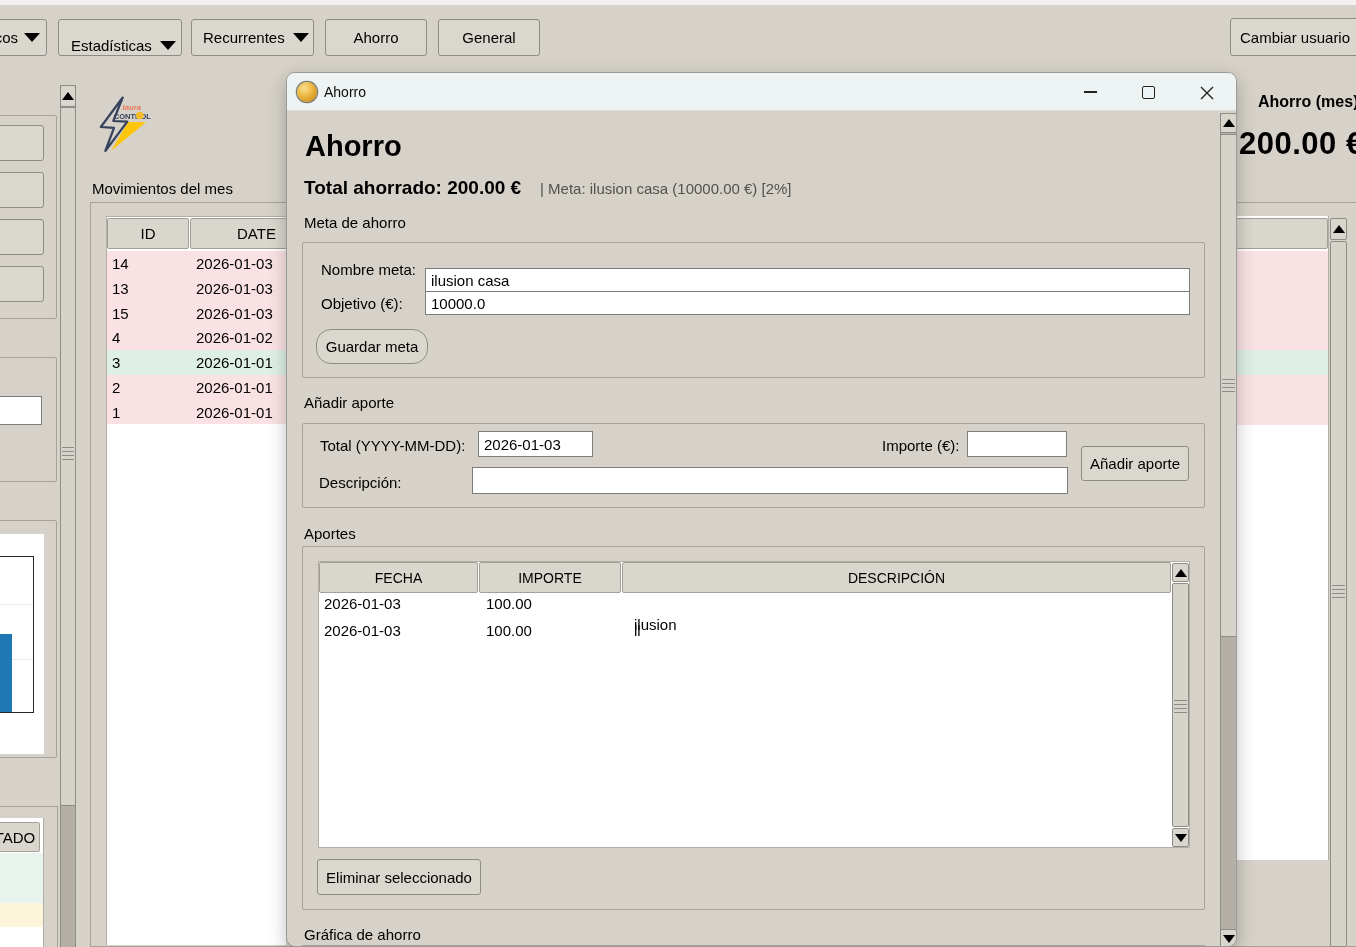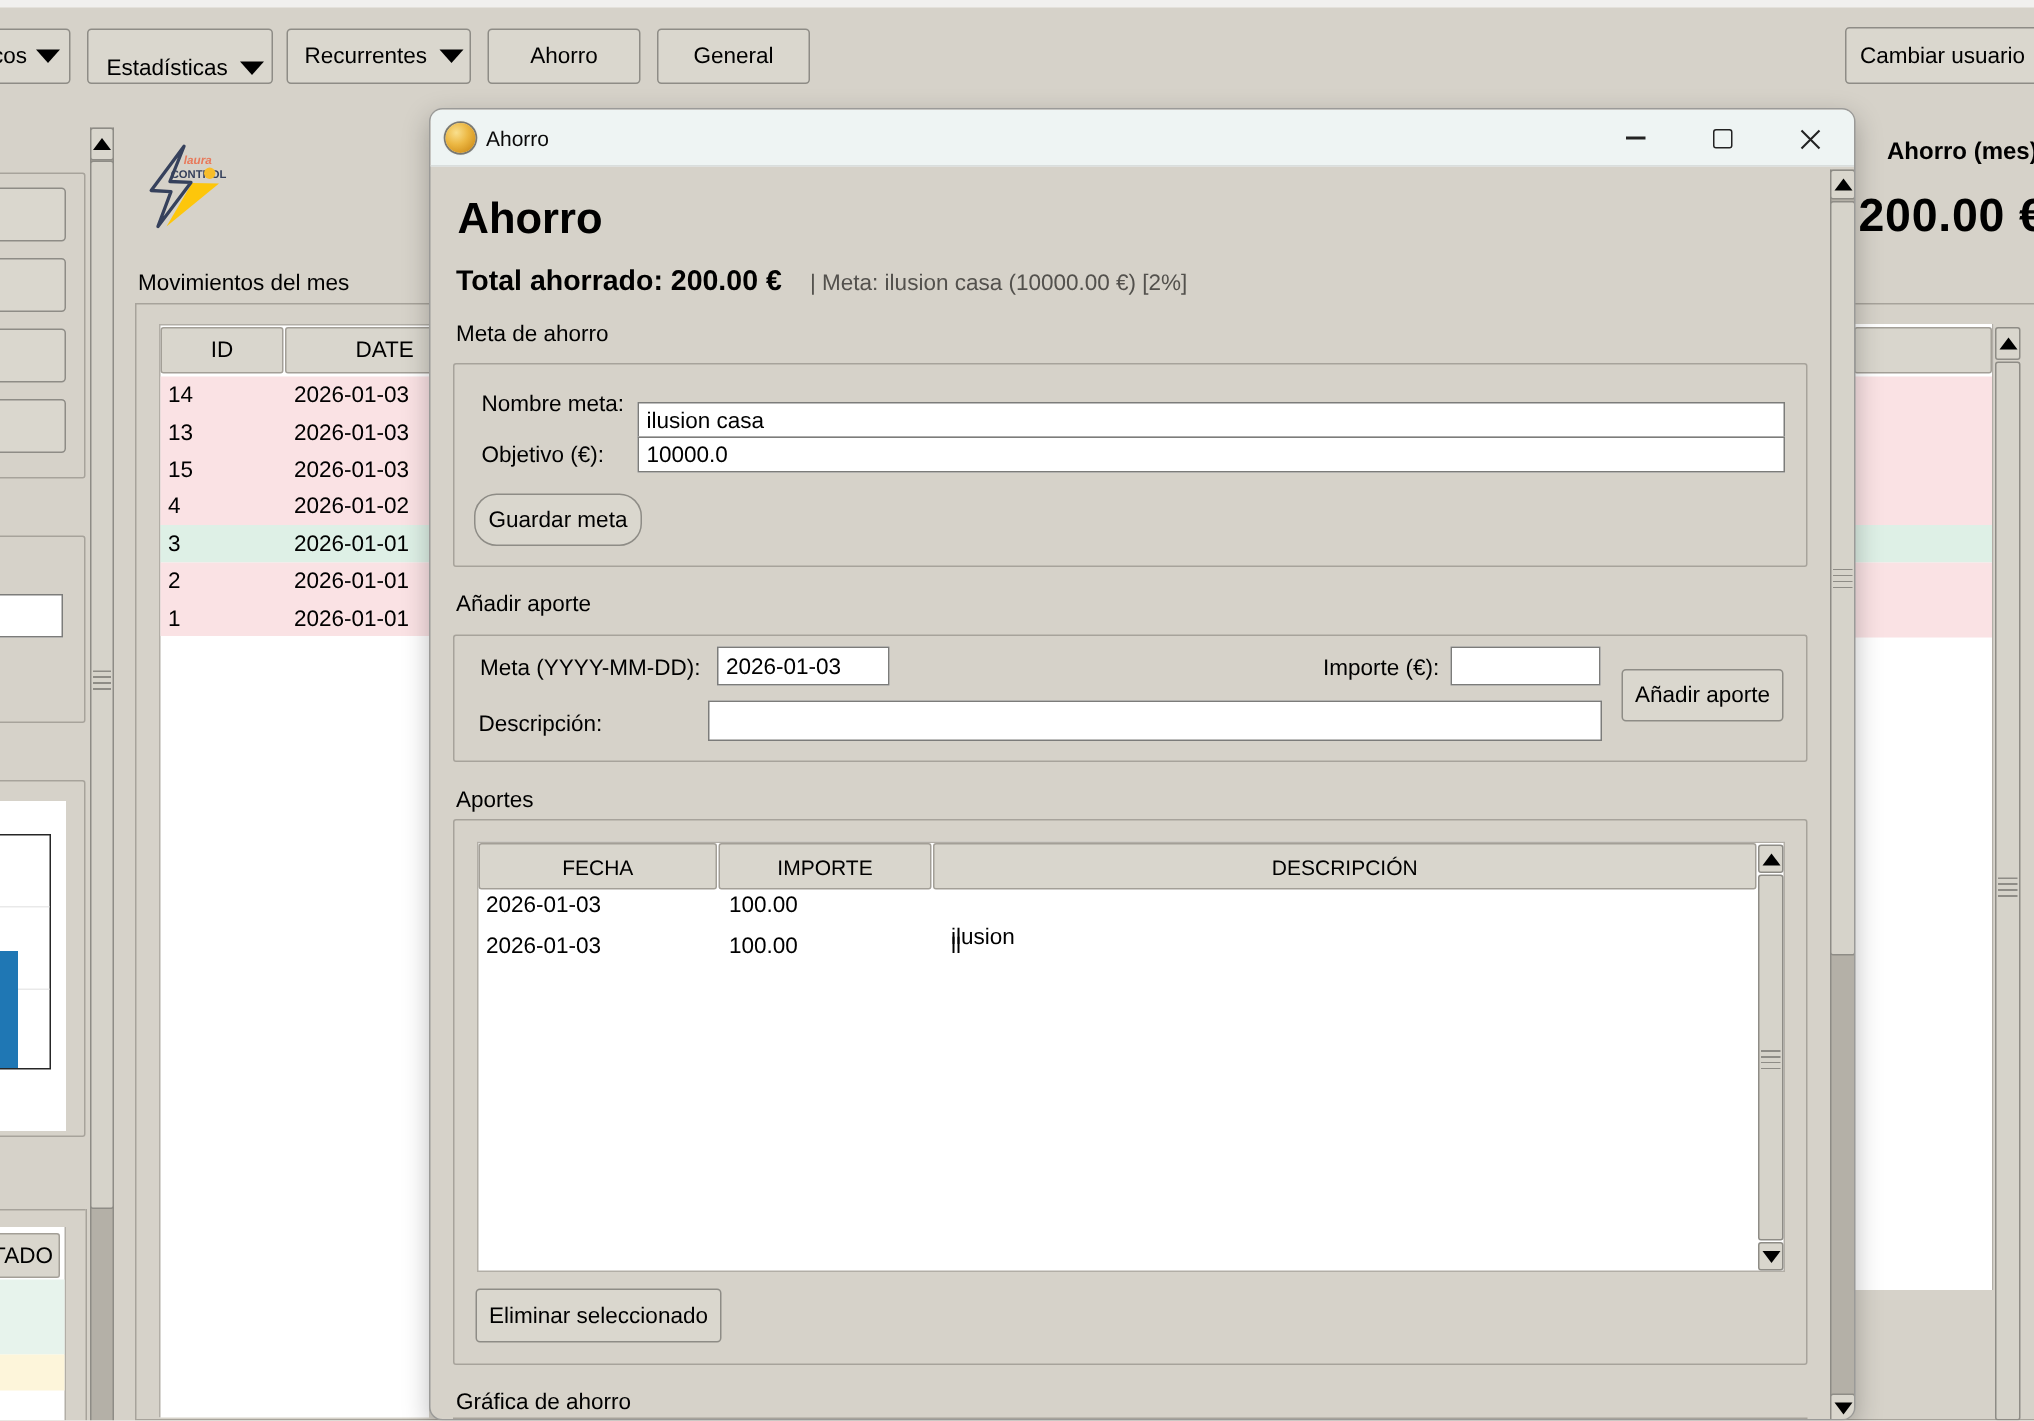--- a/index.html
+++ b/index.html
@@ -142,21 +142,21 @@
 
     <div class="gbox" style="left:15px;top:169px;width:903px;height:136px;"></div>
     <div class="lab" style="left:34px;top:188px;">Nombre meta:</div>
     <div class="inp" style="left:138px;top:184px;width:765px;height:24px;margin-top:11px;">ilusion casa</div>
     <div class="lab" style="left:34px;top:222px;">Objetivo (€):</div>
     <div class="inp" style="left:138px;top:218px;width:765px;height:24px;">10000.0</div>
     <div class="btn" style="left:29px;top:256px;width:112px;height:35px;border-radius:15px;">Guardar meta</div>
 
     <div class="lab" style="left:17px;top:321px;">Añadir aporte</div>
     <div class="gbox" style="left:15px;top:350px;width:903px;height:85px;"></div>
-    <div class="lab" style="left:33px;top:364px;">Meta (YYYY-MM-DD):</div>
+    <div class="lab" style="left:33px;top:364px;">Total (YYYY-MM-DD):</div>
     <div class="inp" style="left:191px;top:358px;width:115px;height:26px;">2026-01-03</div>
     <div class="lab" style="left:595px;top:364px;">Importe (€):</div>
     <div class="inp" style="left:680px;top:358px;width:100px;height:26px;"></div>
     <div class="btn" style="left:794px;top:373px;width:108px;height:35px;">Añadir aporte</div>
     <div class="lab" style="left:32px;top:401px;">Descripción:</div>
     <div class="inp" style="left:185px;top:394px;width:596px;height:27px;"></div>
 
     <div class="lab" style="left:17px;top:452px;">Aportes</div>
     <div class="gbox" style="left:15px;top:473px;width:903px;height:364px;"></div>
     <div class="abs" style="left:31px;top:488px;width:872px;height:287px;background:#fff;border:1px solid #b2aea6;"></div>

